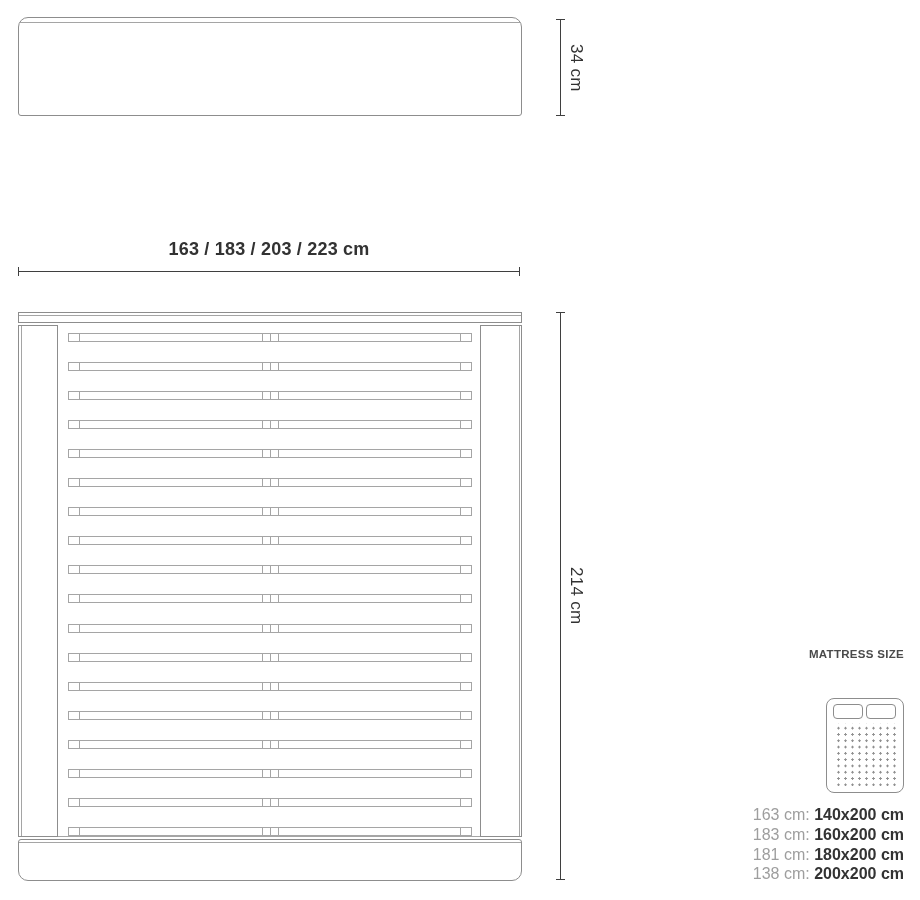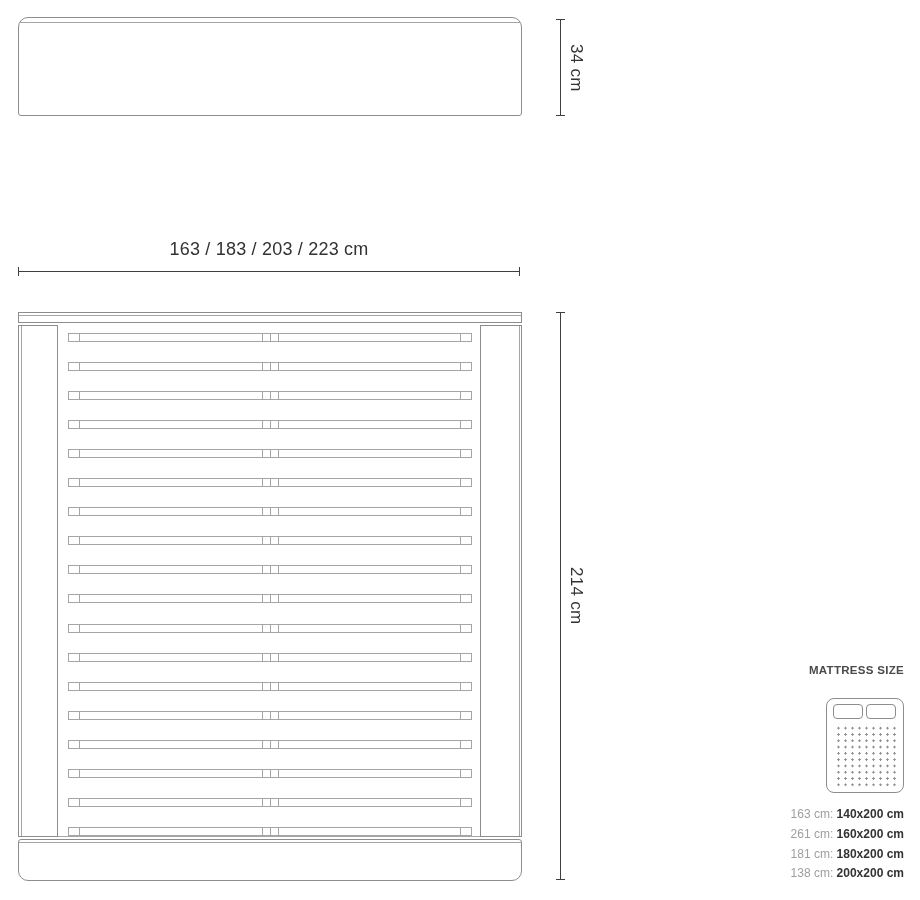--- a/index.html
+++ b/index.html
@@ -65,56 +65,56 @@
   .deck-line{position:absolute;left:58px;top:836px;width:422px;height:0;border-top:1px solid var(--line-light,#a0a0a0);}
 
   .plan-foot-bar{
     position:absolute;left:18px;top:839px;width:504px;height:42px;
     border:1.5px solid var(--line,#8d8d8d);border-radius:3px 3px 10px 10px;background:#fff;
   }
   .plan-foot-bar::after{content:"";position:absolute;left:0;right:0;top:2px;border-top:1px solid var(--line-light,#a5a5a5);}
 
   
   .legend-title{
-    position:absolute;right:16px;top:664px;font-size:11.5px;font-weight:600;
+    position:absolute;right:16px;top:648px;font-size:11.5px;font-weight:600;
     letter-spacing:.3px;color:#4a4a4a;white-space:nowrap;
   }
   .mattress-icon{
     position:absolute;left:826px;top:698px;width:78px;height:95px;
     border:1.5px solid var(--line,#9a9a9a);border-radius:8px;background:#fff;
   }
   .pillow{
     position:absolute;top:5px;height:15px;width:30px;
     border:1.3px solid var(--line,#9a9a9a);border-radius:4px;background:#fff;
   }
   .pillow.pl{left:6px;} .pillow.pr{left:39px;}
   .mattress-dots{
     position:absolute;left:7px;right:6px;top:24px;bottom:6px;
     background-image:radial-gradient(circle,#8f8f8f 1.05px,transparent 1.35px);
     background-size:7px 6.3px;background-position:1px 2px;
   }
   .size-list{position:absolute;right:16px;top:805px;text-align:right;}
-  .size-row{font-size:12px;line-height:19.8px;white-space:nowrap;}
+  .size-row{font-size:16px;line-height:19.8px;white-space:nowrap;}
   .size-row .frame-size{color:var(--muted,#9e9e9e);font-weight:400;}
   .size-row .mattress-size{color:#333333;font-weight:700;}
 </style>
 </head>
 <body>
 
 <div class="canvas">
 
   <div class="headboard"></div>
 
   <div class="dimv" style="left:560px;top:19px;height:97px;">
     <div class="cap t"></div>
     <div class="cap b"></div>
   </div>
   <div class="vlabel" style="left:566px;top:19px;height:97px;">34 cm</div>
 
-  <div class="hlabel" style="left:18px;top:239px;width:502px;">163 / 183 / 203 / 223 cm</div>
+  <div class="hlabel" style="left:18px;top:239px;width:502px;font-weight:bold;">163 / 183 / 203 / 223 cm</div>
   <div class="dimh" style="left:18px;top:271px;width:502px;">
     <div class="cap l"></div>
     <div class="cap r"></div>
   </div>
 
   <div class="plan-top-bar"></div>
   <div class="rail left"></div>
   <div class="rail right"></div>
   <div class="slat-area">
       <div class="slat" style="top: 0px;">
@@ -254,18 +254,18 @@
   <div class="vlabel" style="left:566px;top:312px;height:568px;">214 cm</div>
 
   <div class="legend-title">MATTRESS SIZE</div>
   <div class="mattress-icon">
     <div class="pillow pl"></div>
     <div class="pillow pr"></div>
     <div class="mattress-dots"></div>
   </div>
   <div class="size-list">
       <div class="size-row"><span class="frame-size">163 cm: </span><span class="mattress-size">140x200 cm</span></div>
-      <div class="size-row"><span class="frame-size">261 cm: </span><span class="mattress-size">160x200 cm</span></div>
+      <div class="size-row"><span class="frame-size">183 cm: </span><span class="mattress-size">160x200 cm</span></div>
       <div class="size-row"><span class="frame-size">181 cm: </span><span class="mattress-size">180x200 cm</span></div>
       <div class="size-row"><span class="frame-size">138 cm: </span><span class="mattress-size">200x200 cm</span></div>
     </div>
 
 </div>
 
 </body></html>

